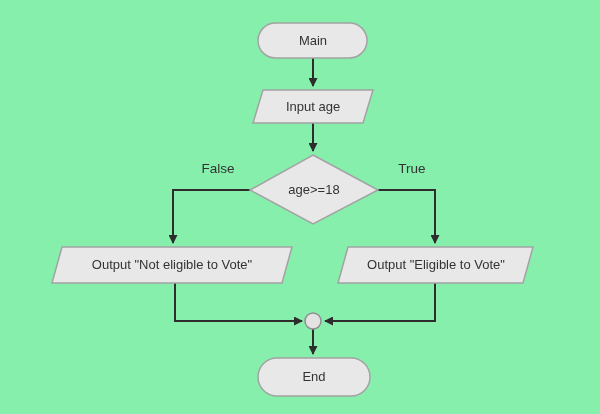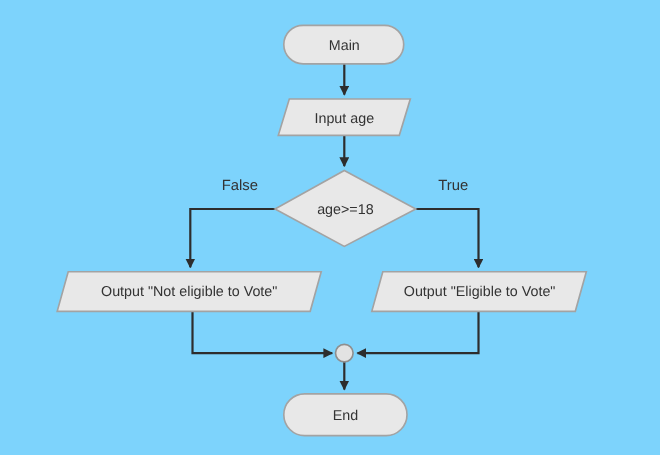--- a/index.html
+++ b/index.html
@@ -7,21 +7,21 @@
     padding: 0;
     background: #ffffff;
     width: 600px;
     height: 414px;
     overflow: hidden;
   }
   .canvas-wrap {
     position: relative;
     width: 600px;
     height: 414px;
-    background: #7dd3fc;
+    background: #86efac;
   }
   svg {
     display: block;
     font-family: "Liberation Sans", sans-serif;
   }
   .shape {
     fill: #e8e8e8;
     stroke: #a3a3a3;
     stroke-width: 1.5;
   }

